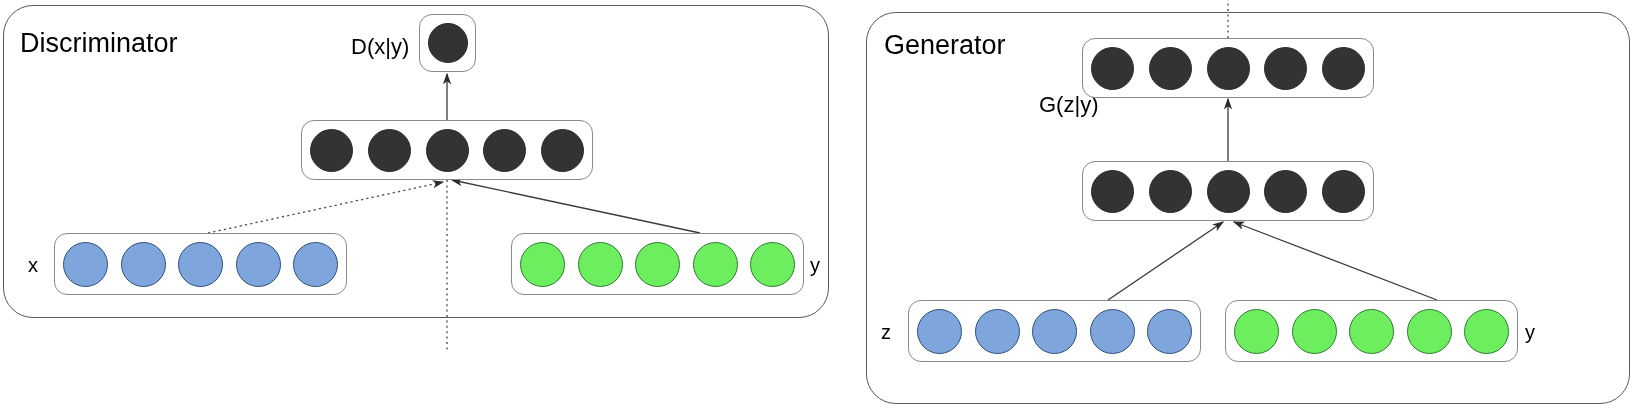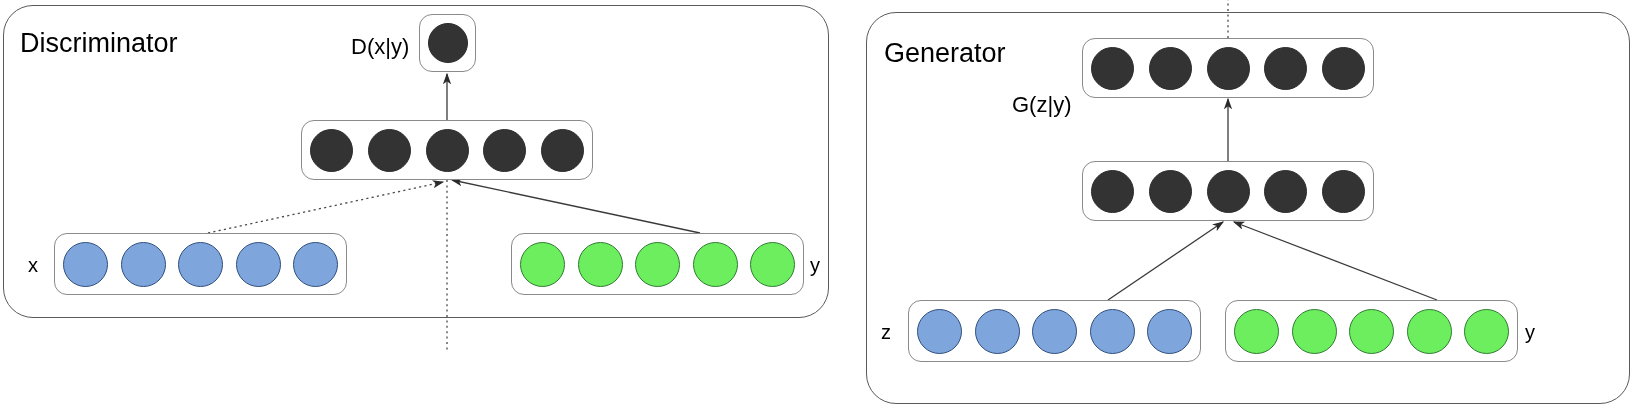--- a/index.html
+++ b/index.html
@@ -147,23 +147,23 @@
     <span class="node green" style="width:45px;height:45px;"></span>
     <span class="node green" style="width:45px;height:45px;"></span>
     <span class="node green" style="width:45px;height:45px;"></span>
     <span class="node green" style="width:45px;height:45px;"></span>
   </div>
 
   <div class="side-label" style="left:810px; top:255px;">y</div>
 
   <div class="panel" style="left:866px; top:12px; width:764px; height:392px;"></div>
 
-  <div class="panel-title" style="left:884px; top:40px;">Generator</div>
+  <div class="panel-title" style="left:884px; top:32px;">Generator</div>
 
-  <div class="math-label" style="left:1012px; top:53px;margin-top:41px;">G(z|y)</div>
+  <div class="math-label" style="left:1039px; top:53px;margin-top:41px;">G(z|y)</div>
 
   <div class="group-box" style="left:1082px; top:38px; width:292px; height:60px; padding:0 8px;">
     <span class="node dark" style="width:43px;height:43px;"></span>
     <span class="node dark" style="width:43px;height:43px;"></span>
     <span class="node dark" style="width:43px;height:43px;"></span>
     <span class="node dark" style="width:43px;height:43px;"></span>
     <span class="node dark" style="width:43px;height:43px;"></span>
   </div>
 
   <div class="group-box" style="left:1082px; top:161px; width:292px; height:60px; padding:0 8px;">

